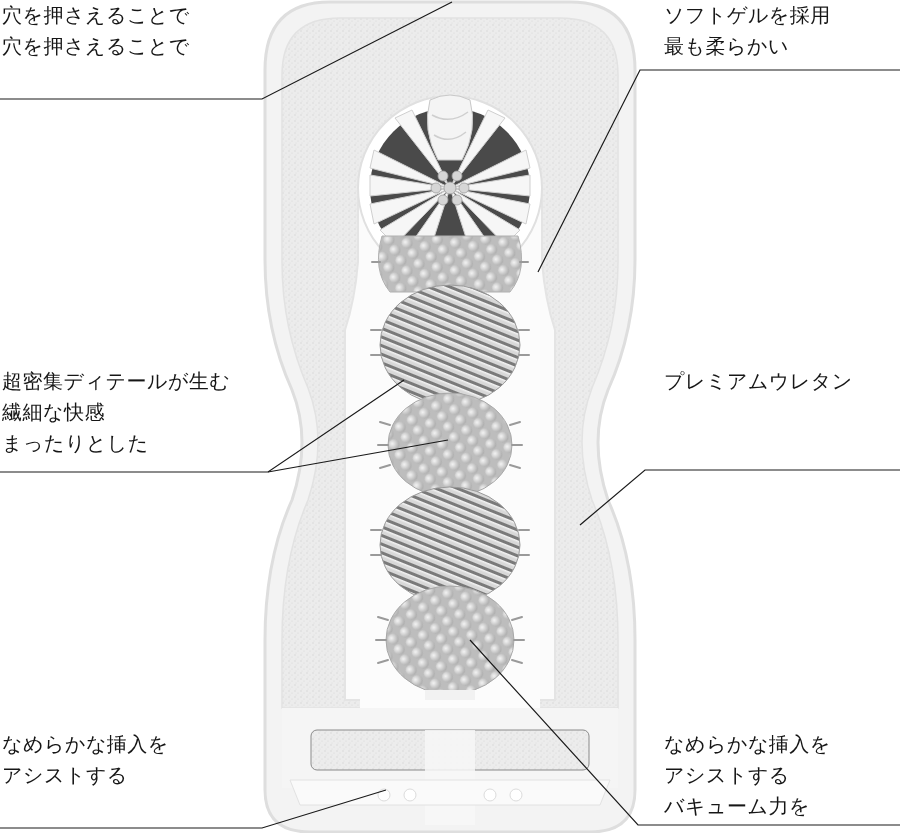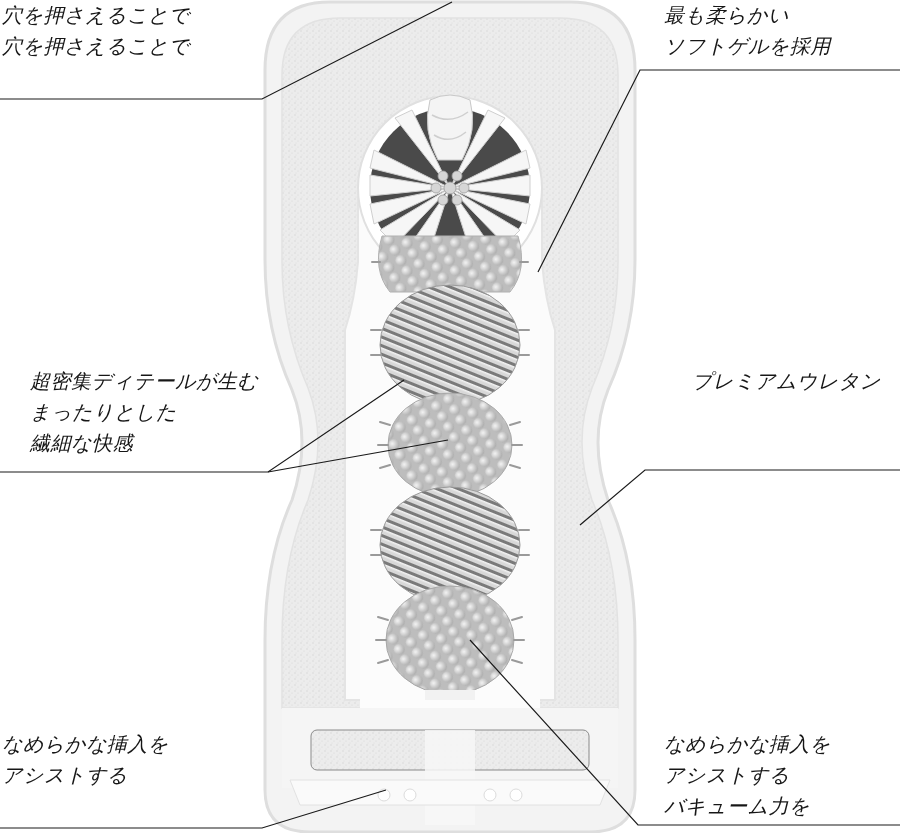--- a/index.html
+++ b/index.html
@@ -1,25 +1,25 @@
 <!DOCTYPE html>
 <html><head>
 <meta charset="utf-8">
 <style>
   html, body { margin: 0; padding: 0; background: #ffffff; }
   body { width: 900px; height: 833px; position: relative; overflow: hidden;
          font-family: "DejaVu Sans", "Liberation Sans", sans-serif; color: #1a1a1a; }
-  .stage { position: absolute; left: 0; top: 0; width: 810px; height: 833px; font-style: italic; }
+  .stage { position: absolute; left: 0; top: 0; width: 810px; height: 833px; }
   svg.art { position: absolute; left: 0; top: 0; }
   .callout { position: absolute; font-size: 20px; line-height: 31px; letter-spacing: 0.5px; white-space: nowrap; color: #161616; }
   .callout .line { display: block; }
   #c-airhole { left: 2px; top: 0px; }
   #c-softgel { left: 664px; top: 0px; }
-  #c-detail  { left: 2px; top: 366px; margin-left: 28px; }
-  #c-urethane{ left: 692px; top: 366px; }
+  #c-detail  { left: 2px; top: 366px; }
+  #c-urethane{ left: 664px; top: 366px; }
   #c-pad     { left: 2px; top: 729px; }
   #c-zone    { left: 664px; top: 729px; }
 </style>
 </head>
 <body>
 
 <div class="stage">
 
   <svg class="art" width="900" height="833" viewBox="0 0 900 833">
     <defs>
@@ -162,28 +162,28 @@
       <polyline points="900,825 638,825 470,640"></polyline>
     </g>
   </svg>
 
   <div class="callout" id="c-airhole">
     <span class="line">穴を押さえることで</span>
     <span class="line">穴を押さえることで</span>
   </div>
 
   <div class="callout" id="c-softgel">
+    <span class="line">ソフトゲルを採用</span>
     <span class="line">最も柔らかい</span>
-    <span class="line">ソフトゲルを採用</span>
   </div>
 
   <div class="callout" id="c-detail">
     <span class="line">超密集ディテールが生む</span>
+    <span class="line">繊細な快感</span>
     <span class="line">まったりとした</span>
-    <span class="line">繊細な快感</span>
   </div>
 
   <div class="callout" id="c-urethane">
     <span class="line">プレミアムウレタン</span>
   </div>
 
   <div class="callout" id="c-pad">
     <span class="line">なめらかな挿入を</span>
     <span class="line">アシストする</span>
   </div>

